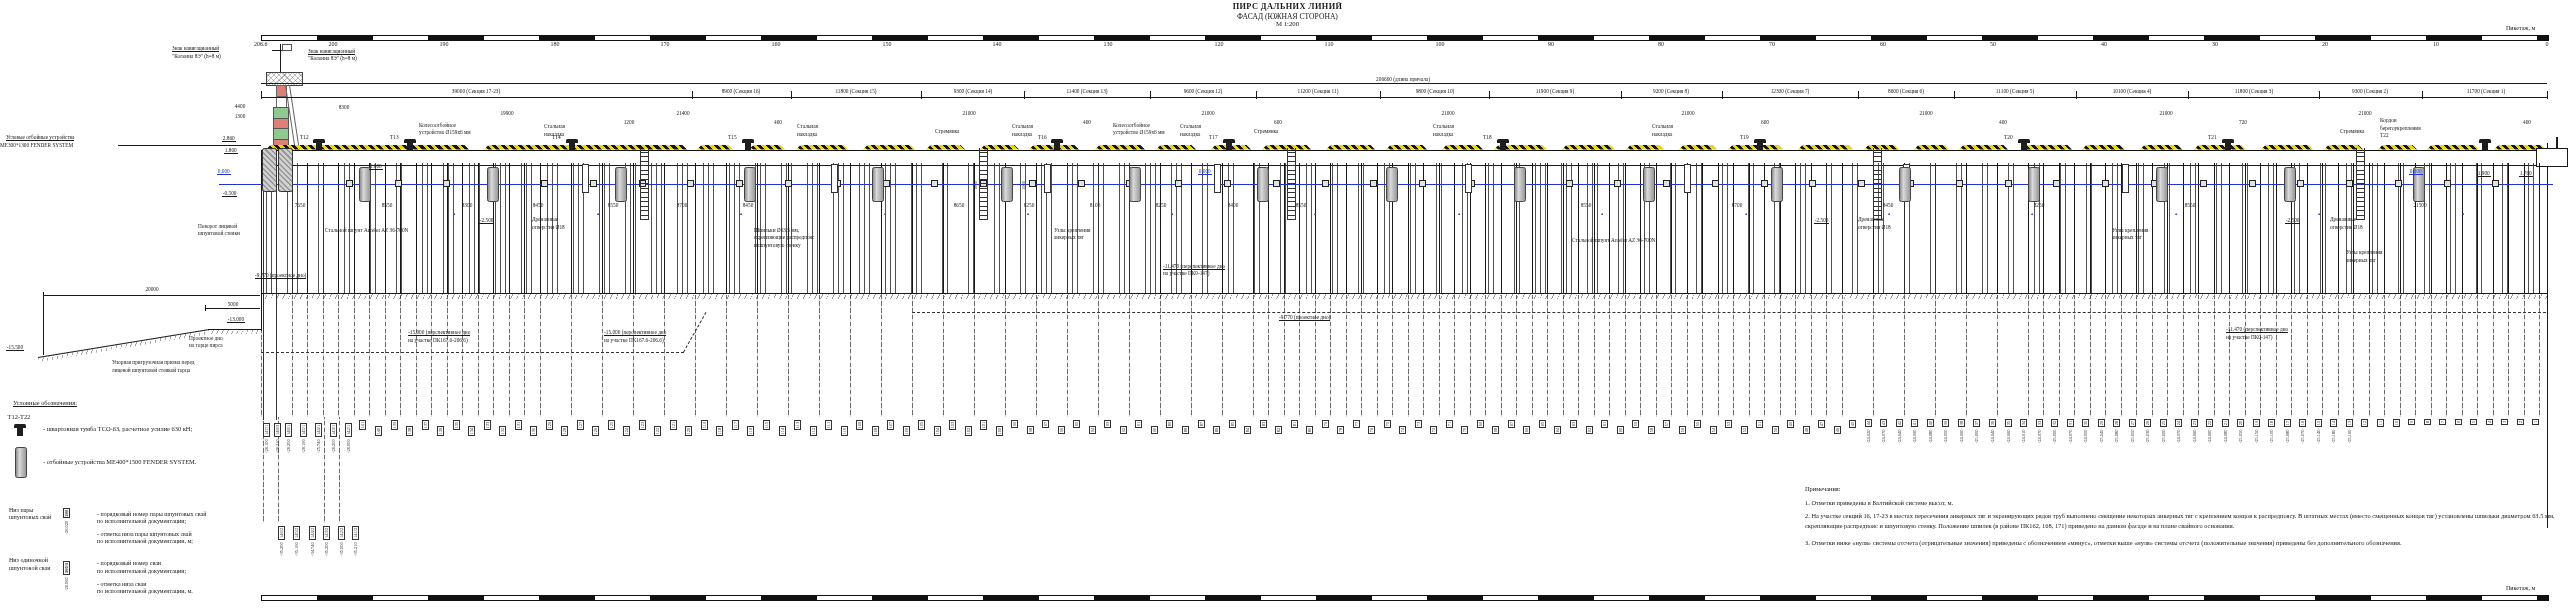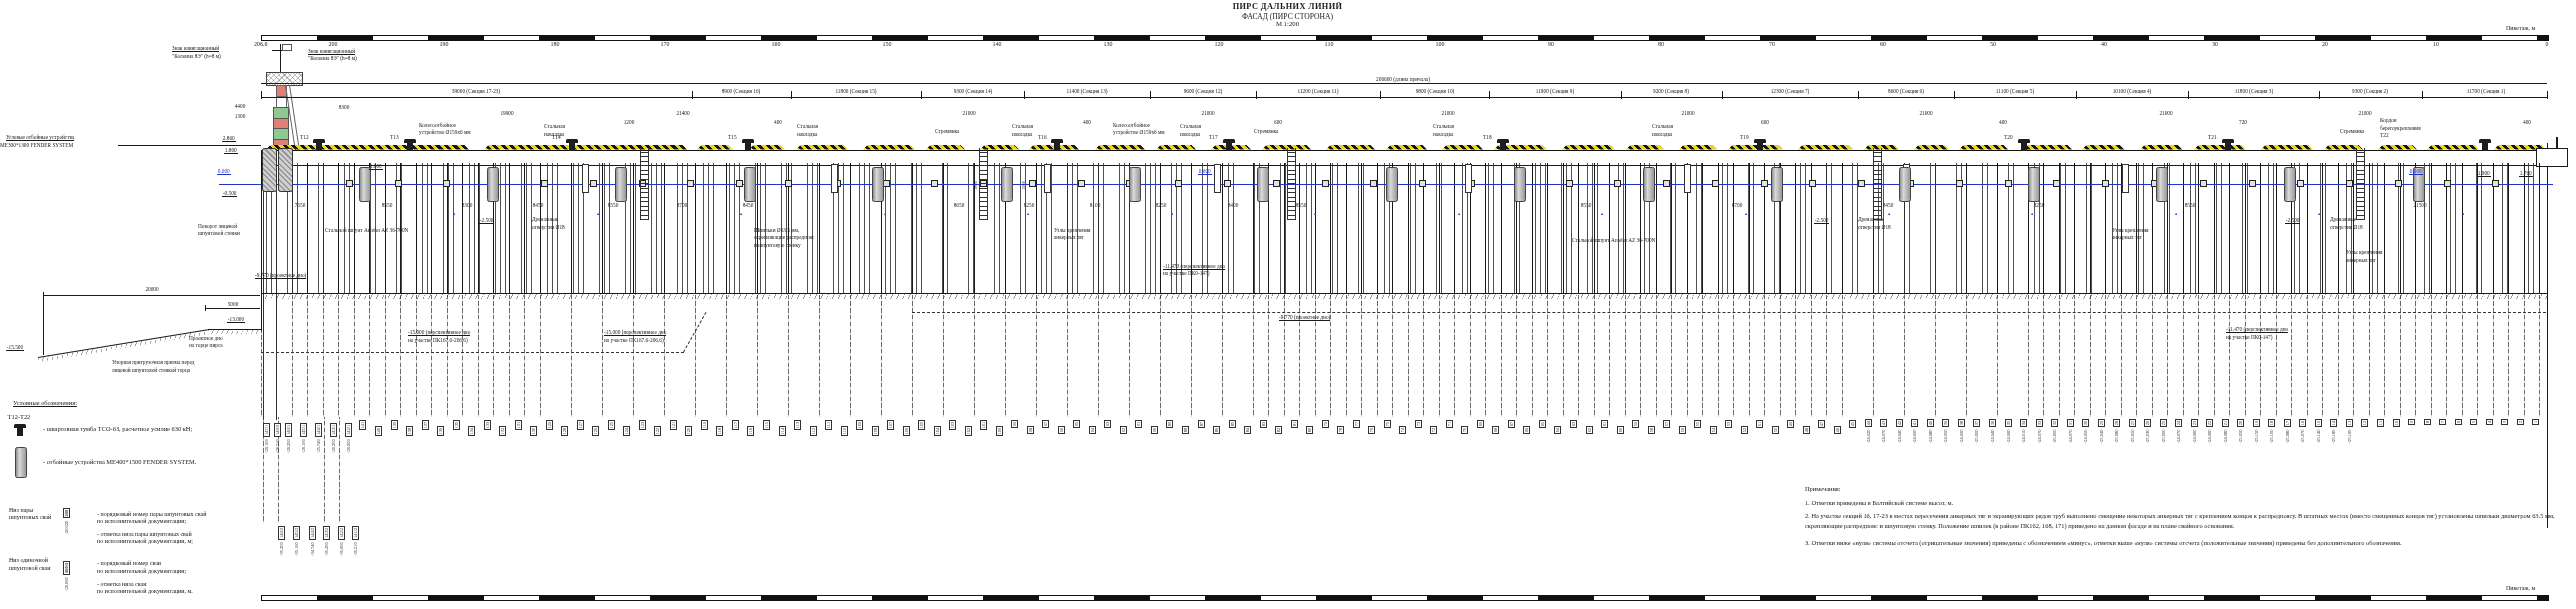--- a/index.html
+++ b/index.html
@@ -35,21 +35,21 @@
   .sq{position:absolute;width:4.5px;height:4.5px;border:0.7px solid #222;background:#e2e2e2;}
   .elev{border-bottom:0.7px solid #1a1a1a;padding:0 0.8px;font-size:5.3px;}
   .blue{color:#2233cc;border-color:#2233cc;}
 </style>
 </head>
 <body>
 
 <div id="sheet">
 
   <div class="ttl" id="t1">ПИРС ДАЛЬНИХ ЛИНИЙ</div>
-  <div class="ttl" id="t2">ФАСАД (ПИРС СТОРОНА)</div>
+  <div class="ttl" id="t2">ФАСАД (ЮЖНАЯ СТОРОНА)</div>
   <div class="ttl" id="t3">М 1:200</div>
 
   <div class="unit" style="left:2506px;top:25px;">Пикетаж, м</div>
   <div class="unit" style="left:2506px;top:585px;">Пикетаж, м</div>
 
   <div class="ruler" style="top:35px;"></div>
   <div class="ruler" style="top:595px;"></div>
 
   <div class="legend-txt" style="left:13px;top:399px;text-decoration:underline;">Условные обозначения:</div>
   <div class="legend-txt" style="left:7.6px;top:413px;">Т12-Т22</div>

